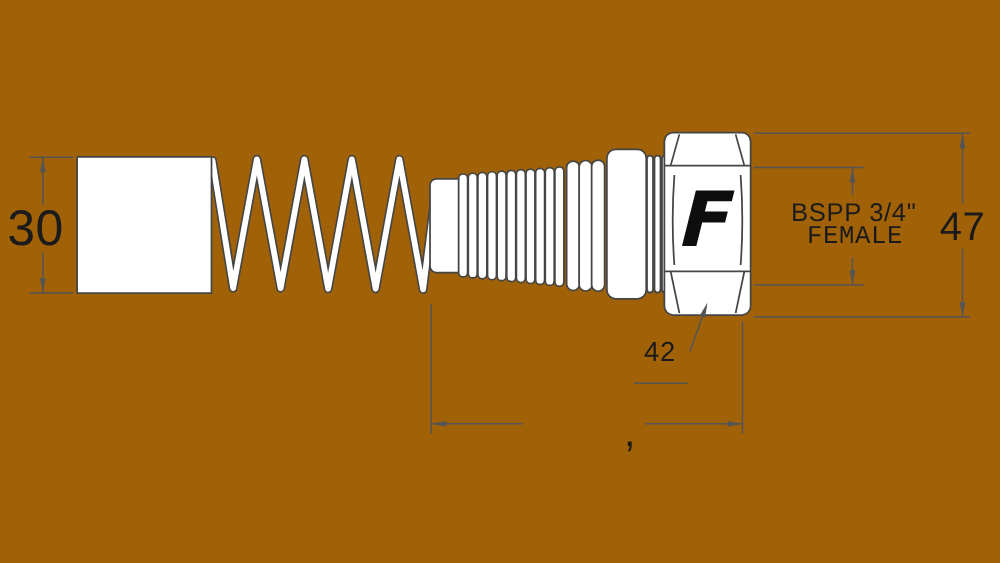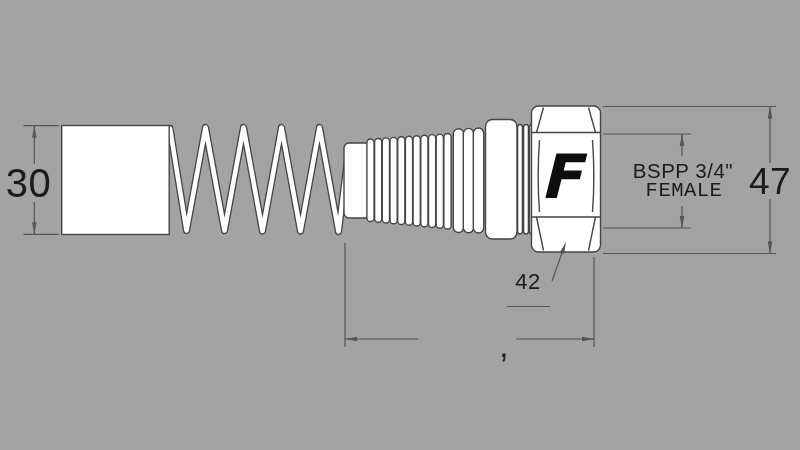--- a/index.html
+++ b/index.html
@@ -1,34 +1,34 @@
 <!DOCTYPE html>
 <html><head>
 <meta charset="utf-8">
 <style>
   html, body { margin: 0; padding: 0; background: #ffffff; }
   .canvas {
     position: relative;
     width: 800px;
     height: 450px;
-    background: #a3a3a3;
+    background: #a16207;
     overflow: hidden;
     font-family: "Liberation Sans", sans-serif;
   }
   .canvas svg { position: absolute; left: 0; top: 0; }
   .dim-label {
     position: absolute;
     transform: translate(-50%, -50%);
     color: #1b1b1b;
     white-space: nowrap;
     line-height: 1;
     letter-spacing: 0.5px;
   }
   .dim-30   { left: 28.5px;  top: 183px;  font-size: 40px; }
-  .dim-47   { left: 770px;   top: 181px;  font-size: 37px; }
+  .dim-47   { left: 770px;   top: 181px;  font-size: 32px; }
   .dim-42   { left: 528px;   top: 282px;  font-size: 22px; }
   .dim-len  { left: 462px;   top: 334px;  font-size: 35px; }
   .stray-comma { left: 504px; top: 345px; font-size: 33px; }
   .thread-1 { left: 683px;   top: 171px;  font-size: 20.5px; }
   .thread-2 { left: 684px;   top: 191px;  font-size: 20.5px; font-family: Liberation Mono, monospace; }
   .brand-f {
     position: absolute;
     left: 566px; top: 179px;
     transform: translate(-50%, -54%) skewX(-14deg);
     font-family: "DejaVu Sans", sans-serif;

